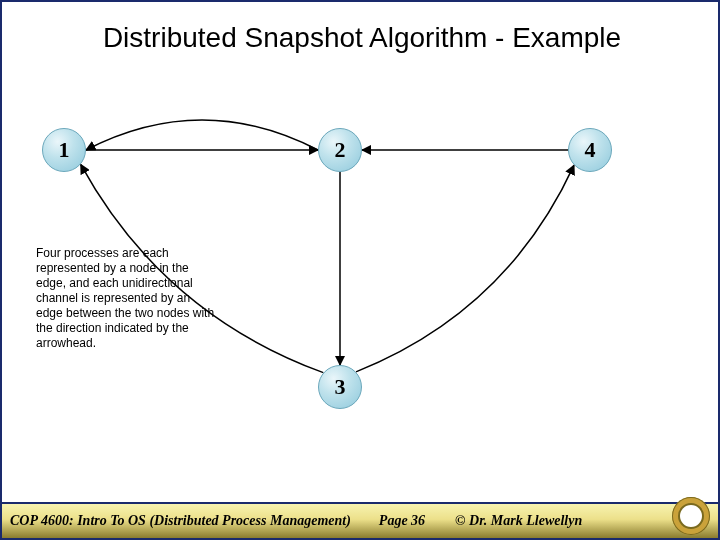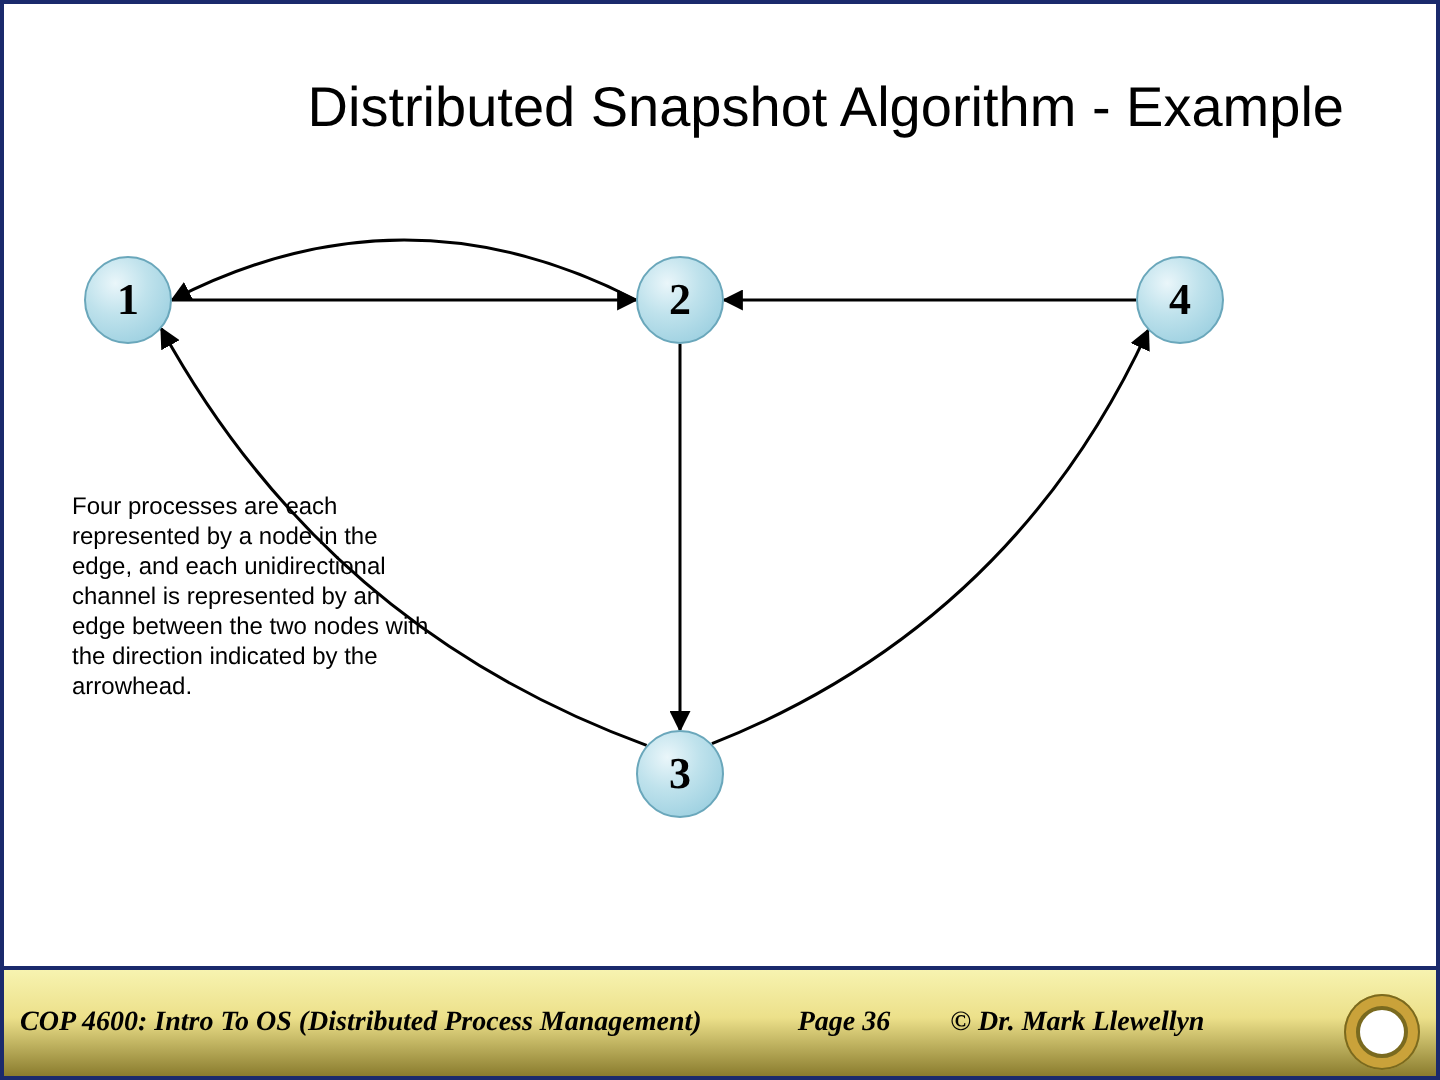--- a/index.html
+++ b/index.html
@@ -2,38 +2,38 @@
 <html><head>
 <meta charset="utf-8">
 <style>
   * { box-sizing: border-box; margin: 0; padding: 0; }
   html, body { width: 720px; height: 540px; font-family: Arial, Helvetica, sans-serif; background: #fff; }
   .slide {
     width: 720px; height: 540px; position: relative;
     border: 2px solid #1a2a6c; background: #fff;
   }
   .title {
-    position: absolute; left: 50px; top: 36px; width: 620px;
-    font-size: 28px; color: #000; text-align: right; font-weight: normal;
+    position: absolute; left: 50px; top: 20px; width: 620px;
+    font-size: 28px; color: #000; text-align: center; font-weight: normal;
   }
   .desc {
     position: absolute; left: 34px; top: 244px; width: 180px;
     font-size: 12px; line-height: 1.25; color: #000;
   }
   .diagram { position: absolute; left: 60px; top: 100px; width: 600px; height: 330px; }
   .footer {
-    position: absolute; left: 0; bottom: 0; width: 100%; height: 55px;
+    position: absolute; left: 0; bottom: 0; width: 100%; height: 36px;
     background: linear-gradient(to bottom, #f7f3b0 0%, #ece08a 45%, #8a7c2e 100%);
     border-top: 2px solid #1a2a6c;
     display: flex; align-items: center;
     font-family: "Times New Roman", Times, serif;
     font-style: italic; font-weight: bold; font-size: 14px; color: #000;
   }
   .footer .course { flex: 0 0 auto; padding-left: 8px; }
-  .footer .page { flex: 0 0 auto; margin-left: 48px; }
+  .footer .page { flex: 0 0 auto; margin-left: 28px; }
   .footer .copy { flex: 0 0 auto; margin-left: 30px; }
   .logo {
     position: absolute; right: 8px; bottom: 3px; width: 38px; height: 38px;
     border-radius: 50%;
     background: radial-gradient(circle at 50% 50%, #fff 0 18%, #caa23a 18% 100%);
     box-shadow: 0 0 0 1px #7a6a1f inset;
   }
   .logo::after {
     content: ""; position: absolute; inset: 6px; border-radius: 50%;
     border: 2px solid #7a6a1f; background: #fff;

